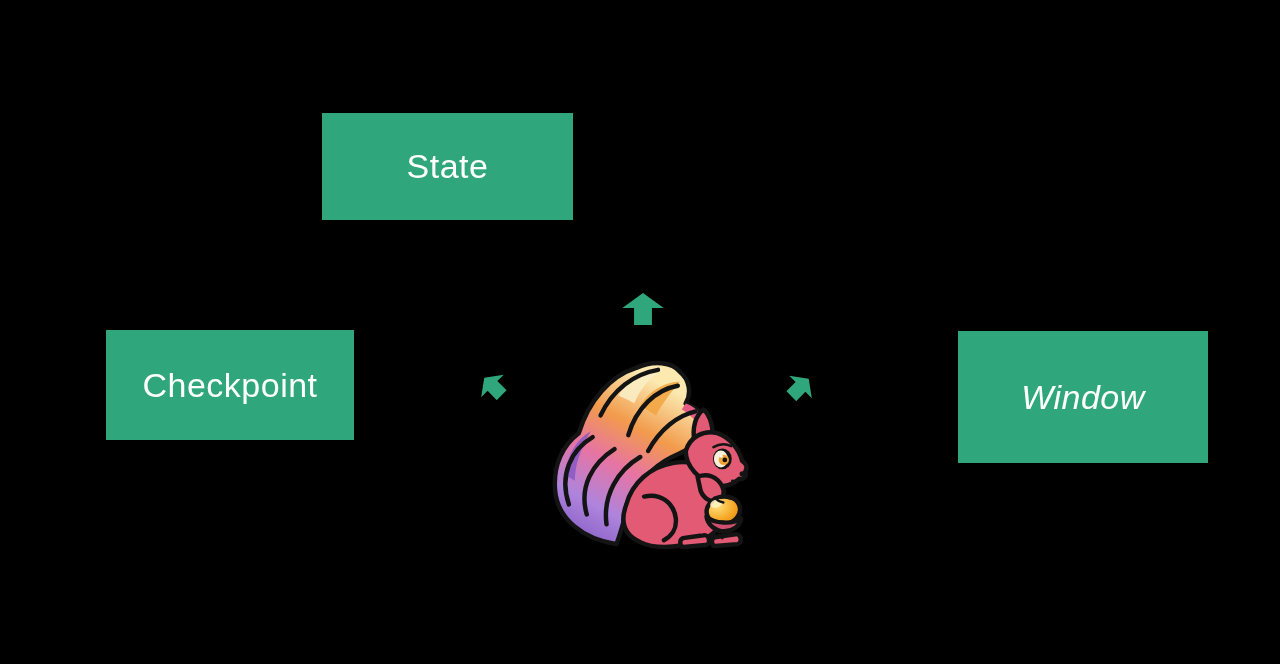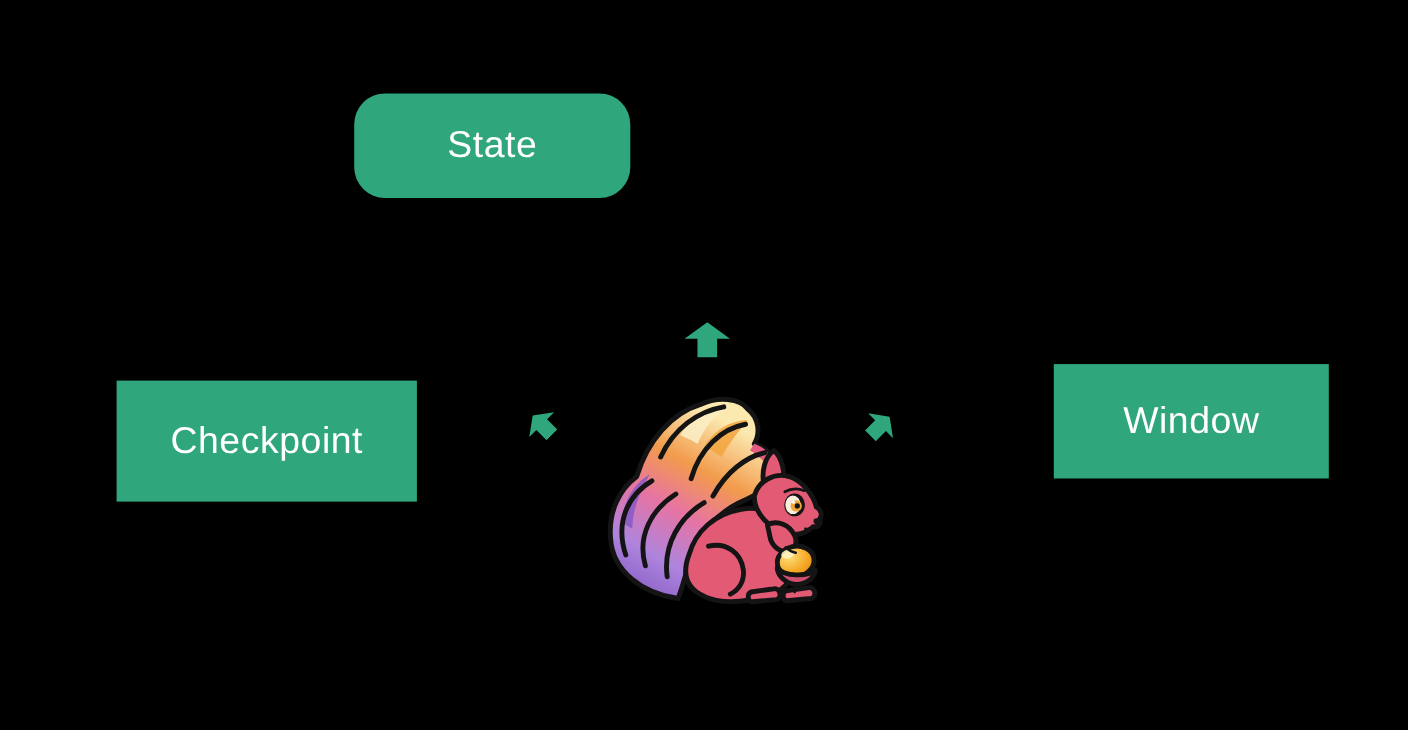--- a/index.html
+++ b/index.html
@@ -17,24 +17,24 @@
   .box {
     position: absolute;
     display: flex;
     align-items: center;
     justify-content: center;
     background: var(--accent-green, #2FA67C);
     color: var(--label-text, #fff);
     font-size: 34px;
     letter-spacing: 0.5px;
   }
-  #box-state      { left: 322px; top:  85px; width: 251px; height: 95px; border-radius: 28px; }
+  #box-state      { left: 322px; top:  113px; width: 251px; height: 107px; }
   #box-time       { left: 705px; top:  99px; width: 250px; height: 111px; }
-  #box-checkpoint { left: 106px; top: 346px; width: 273px; height: 110px; }
-  #box-window     { left: 958px; top: 331px; width: 250px; height: 104px; }
+  #box-checkpoint { left: 106px; top: 330px; width: 248px; height: 110px; }
+  #box-window     { left: 958px; top: 331px; width: 250px; height: 132px; font-style: italic; }
 
   .arrow { position: absolute; }
   .arrow svg { display: block; }
   .arrow-shape { fill: var(--accent-green, #2FA67C); }
   #arrow-up       { left: 622px; top: 293px; }
   #arrow-up-left  { left: 477px; top: 374px; transform: rotate(-45deg); }
   #arrow-up-right { left: 784px; top: 375px; transform: rotate(45deg); }
 
   .logo { position: absolute; left: 548px; top: 356px; }
   .logo svg { display: block; }

